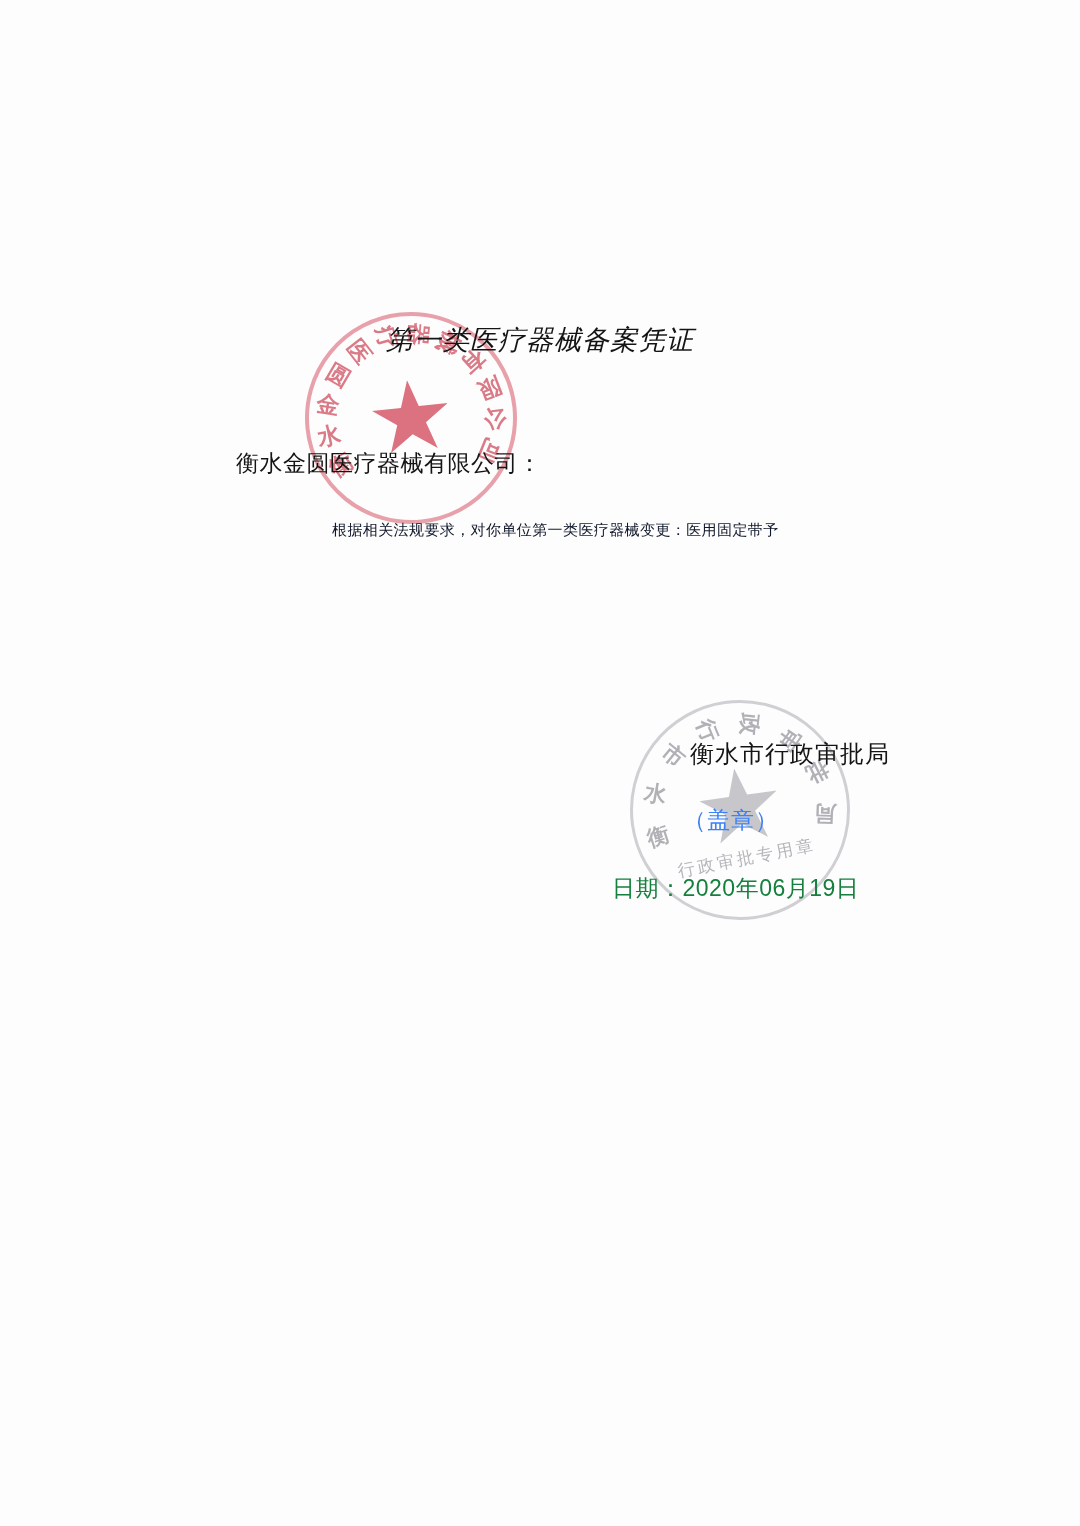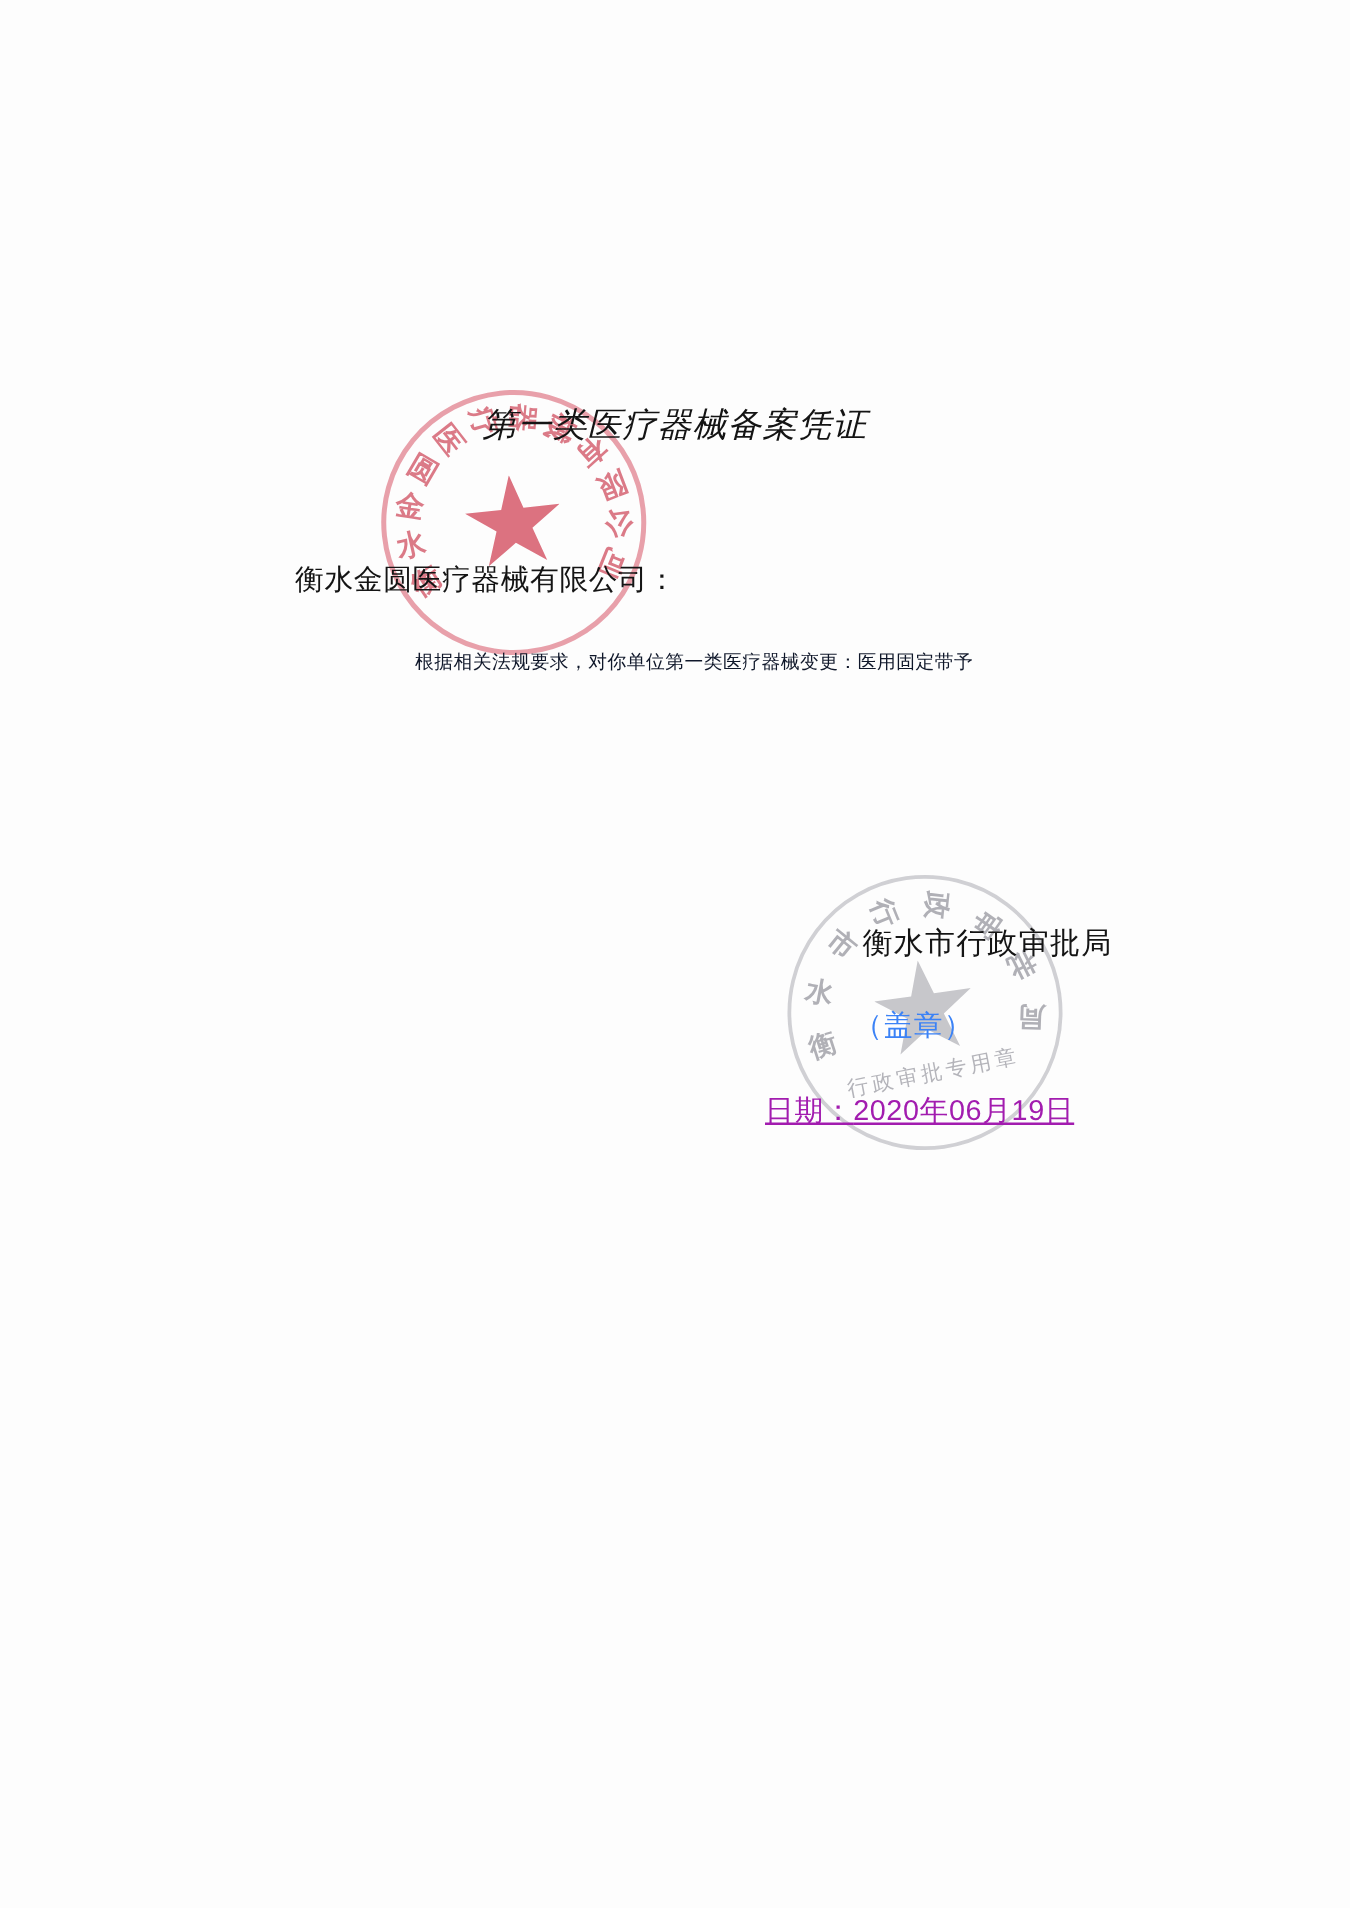--- a/index.html
+++ b/index.html
@@ -79,22 +79,21 @@
     font-size: 23px;
     letter-spacing: 1px;
     color: #3b82f6;
   }
   .sign-date {
     position: absolute;
     top: 873px;
     left: 612px;
     font-size: 23px;
     letter-spacing: 0.5px;
-    color: #a21caf;
-    text-decoration: underline;
+    color: #15803d;
   }
 
   
   .seal-company {
     position: absolute;
     top: 312px;
     left: 305px;
     width: 212px;
     height: 212px;
     border-radius: 50%;

